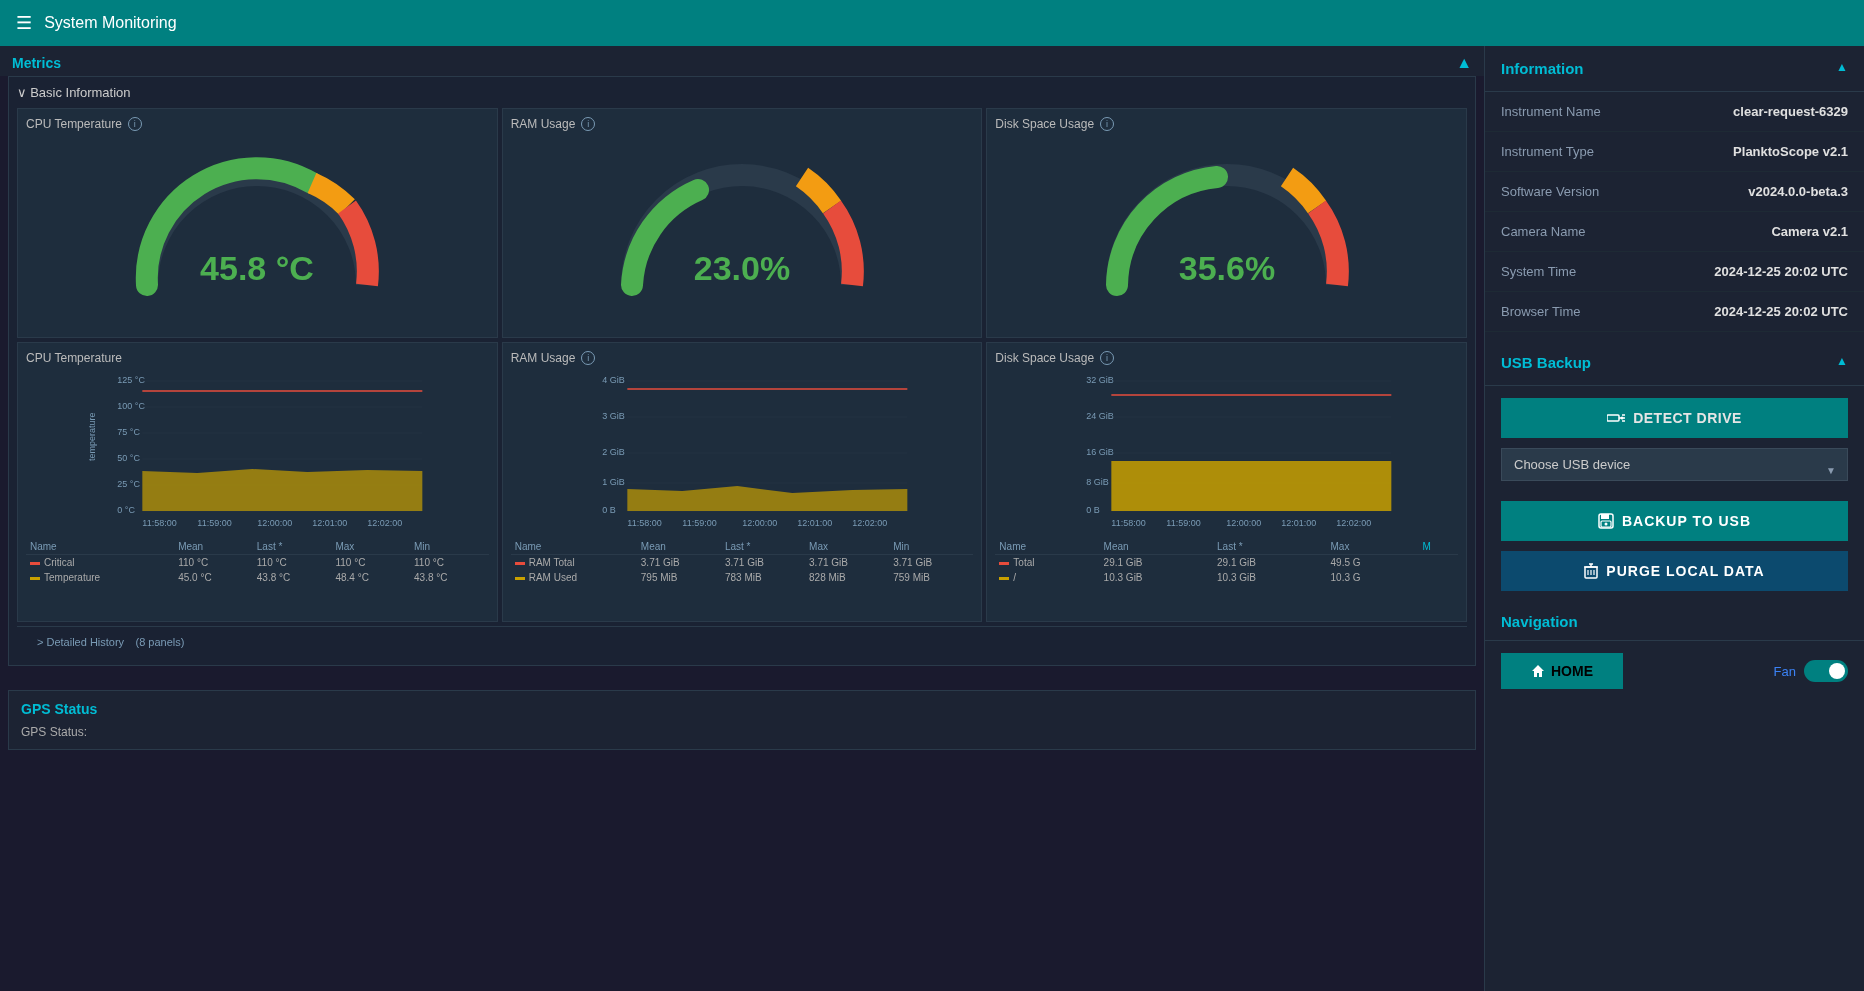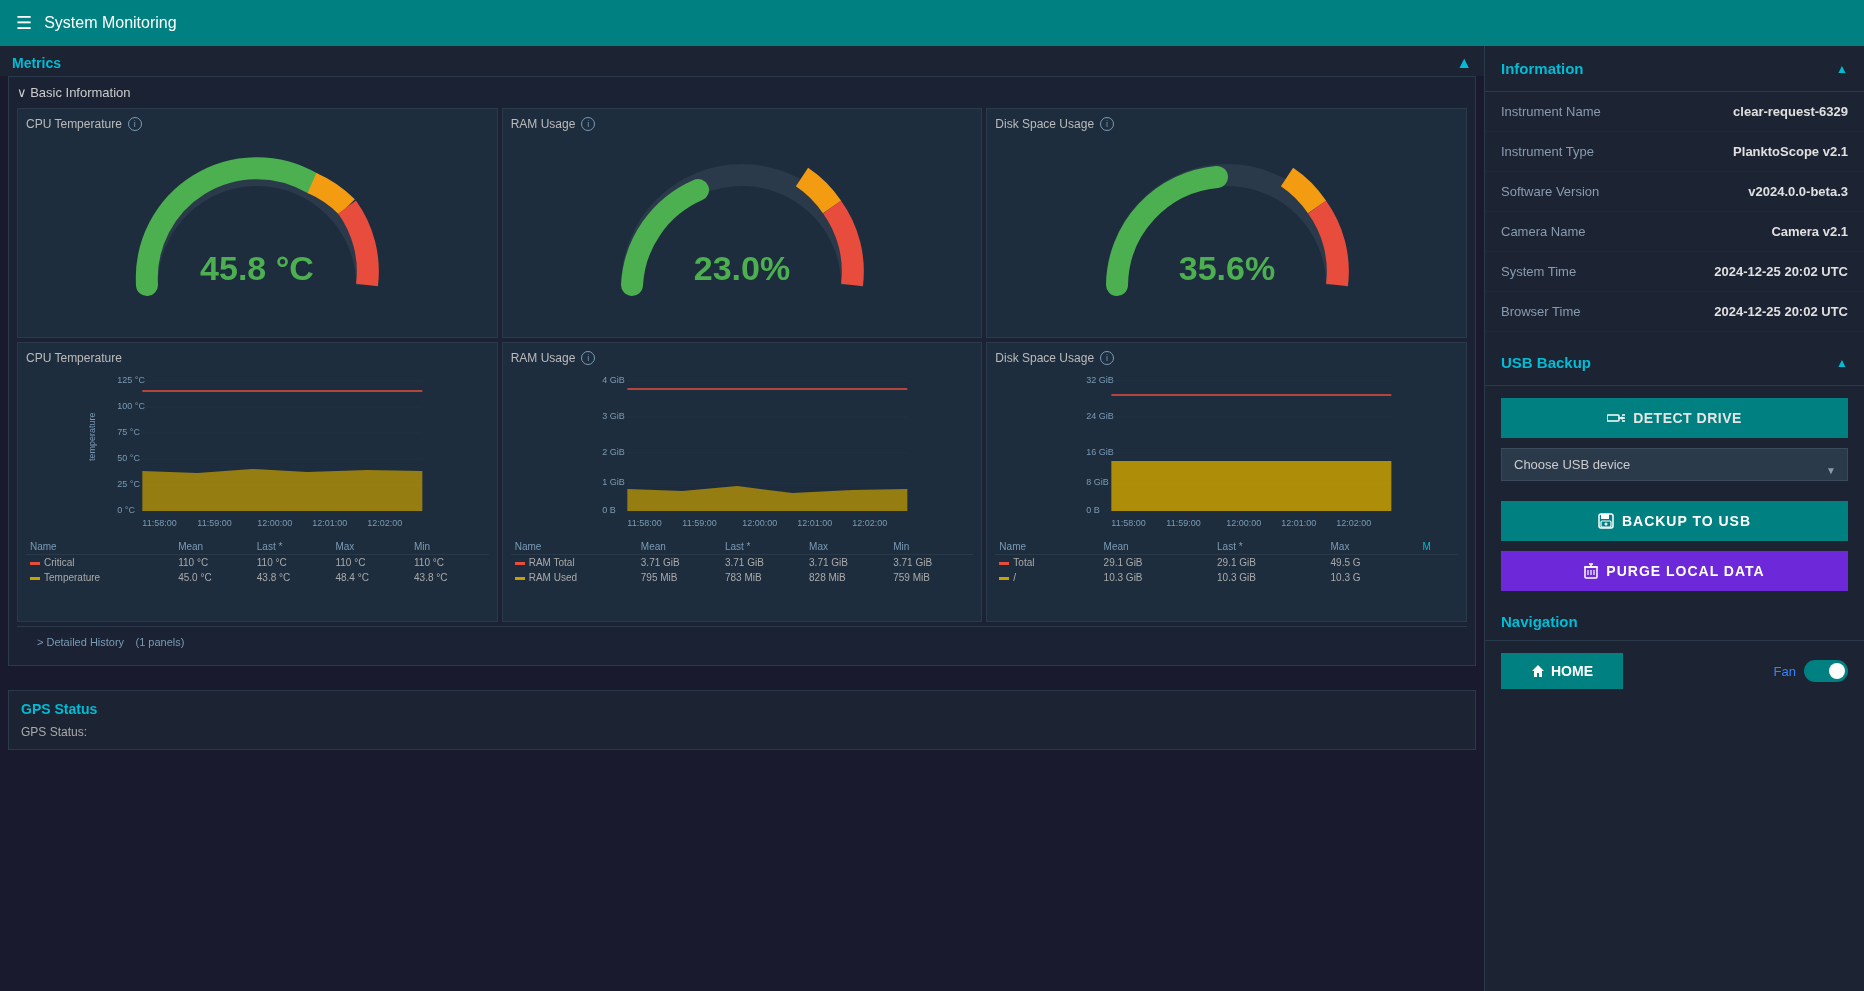--- a/index.html
+++ b/index.html
@@ -128,21 +128,21 @@
       width: 380px;
       background: #1c2333;
       border-left: 1px solid #2a3a4a;
       display: flex;
       flex-direction: column;
       overflow-y: auto;
     }
 
     .sidebar-section-header {
       display: flex;
-      align-items: center;
+      align-items: flex-start;
       justify-content: space-between;
       padding: 14px 16px;
       border-bottom: 1px solid #2a3a4a;
     }
     .sidebar-section-title { color: #00bcd4; font-size: 15px; font-weight: 600; }
 
     
     .info-row {
       display: flex;
       justify-content: space-between;
@@ -213,21 +213,21 @@
       display: flex;
       align-items: center;
       justify-content: center;
       gap: 8px;
       margin-bottom: 10px;
       letter-spacing: 1px;
     }
 
     .purge-btn {
       width: 100%;
-      background: #6d28d9;
+      background: #0c4a6e;
       color: #fff;
       border: none;
       padding: 12px;
       font-size: 14px;
       font-weight: 700;
       cursor: pointer;
       display: flex;
       align-items: center;
       justify-content: center;
       gap: 8px;
@@ -242,21 +242,21 @@
     }
 
     .nav-buttons-row {
       display: flex;
       align-items: center;
       gap: 10px;
       padding: 12px 16px;
     }
     .home-btn {
       background: #008080;
-      color: #ffffff;
+      color: #000000;
       border: none;
       padding: 10px 30px;
       font-size: 14px;
       font-weight: 600;
       cursor: pointer;
       display: flex;
       align-items: center;
       gap: 6px;
     }
 
@@ -549,21 +549,21 @@
                 <td>10.3 G</td>
                 <td></td>
               </tr>
             </tbody>
           </table>
         </div>
       </div>
 
       <div class="detailed-history">
         <span>&gt; Detailed History</span>
-        <span>(1 panels)</span>
+        <span>(8 panels)</span>
       </div>
     </div>
 
     <div style="margin:20px 8px 8px 8px; background:#1c2333; border:1px solid #2a3a4a; padding:10px 12px; flex-shrink:0;">
       <div class="gps-title">GPS Status</div>
       <div class="gps-status-label">GPS Status:</div>
     </div>
 
   </div>
 

